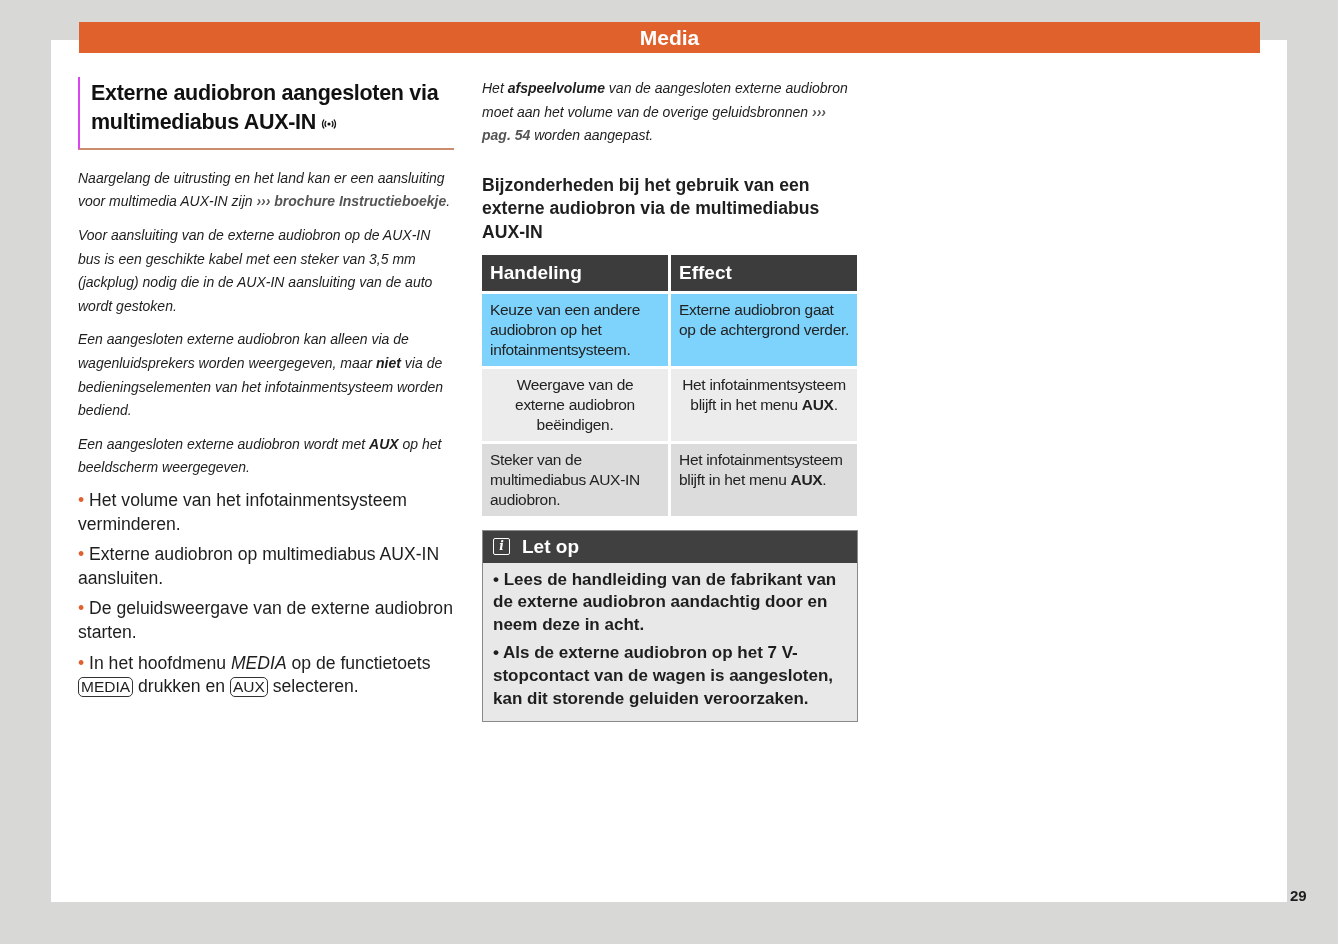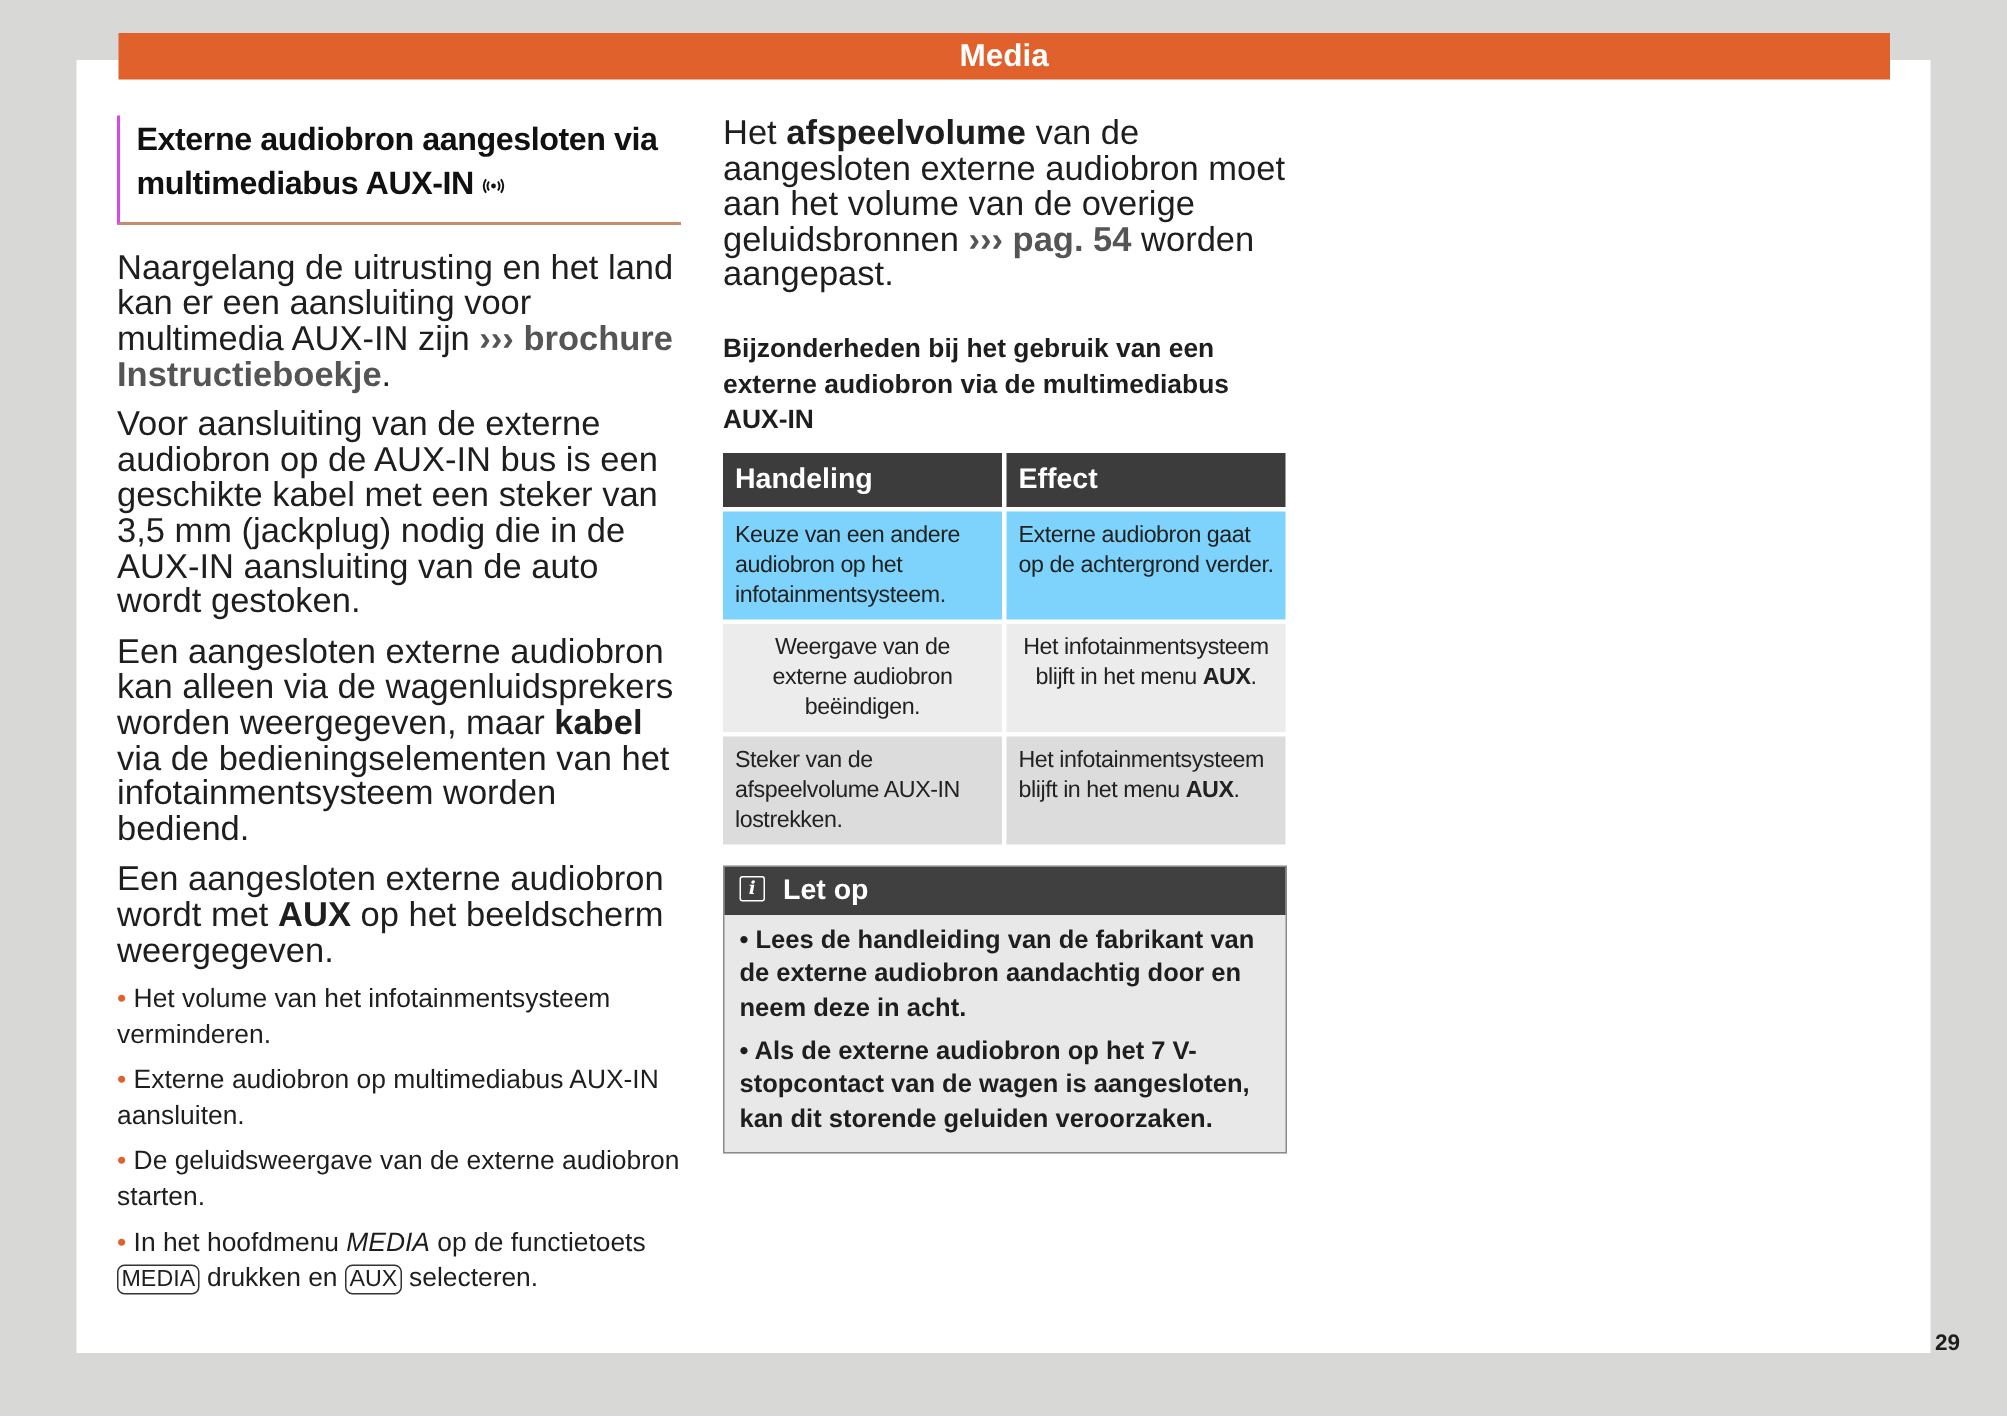--- a/index.html
+++ b/index.html
@@ -27,21 +27,21 @@
 
   .section-title {
     border-left:2px solid #d946ef;
     border-bottom:2px solid #c98d6e;
     padding:2px 0 10px 11px;
     font-size:21.5px; font-weight:bold; line-height:29px; color:#111;
     letter-spacing:-0.3px;
   }
   .aux-icon { display:inline-block; vertical-align:middle; margin-left:4px; }
 
-  p { margin:0; font-size:23px; line-height:23.6px; }
+  p { margin:0; font-size:14px; line-height:23.6px;font-style:italic; }
   .para { margin-top:10px; }
   .first-para { margin-top:17px; }
   .link { color:#555; font-weight:bold; }
   .sub-heading { font-size:17.6px; font-weight:bold; line-height:23.6px; margin-top:23px; }
   .bullet-item { margin-top:6px; font-size:17.6px; line-height:23.6px; }
   .bullet-dot { color:#e0612b; }
   .key {
     display:inline-block; border:1px solid #333; border-radius:5px;
     padding:0 2px; font-size:15.5px; line-height:18px;
   }
@@ -95,21 +95,21 @@
         </svg></span>
   </div>
 
   <p class="first-para">
     <span>Naargelang de uitrusting en het land kan er een aansluiting voor multimedia AUX-IN zijn </span><span class="link"><span>›››</span> <span>brochure Instructieboekje</span></span><span>.</span>
   </p>
 
   <p class="para">Voor aansluiting van de externe audiobron op de AUX-IN bus is een geschikte kabel met een steker van 3,5 mm (jackplug) nodig die in de AUX-IN aansluiting van de auto wordt gestoken.</p>
 
   <p class="para">
-    <span>Een aangesloten externe audiobron kan alleen via de wagenluidsprekers worden weergegeven, maar </span><b>kabel</b><span> via de bedieningselementen van het infotainmentsysteem worden bediend.</span>
+    <span>Een aangesloten externe audiobron kan alleen via de wagenluidsprekers worden weergegeven, maar </span><b>niet</b><span> via de bedieningselementen van het infotainmentsysteem worden bediend.</span>
   </p>
 
   <p class="para">
     <span>Een aangesloten externe audiobron wordt met </span><b>AUX</b><span> op het beeldscherm weergegeven.</span>
   </p>
 
 
   <div class="bullet-item" style="margin-top:9px">
     <span class="bullet-dot">•</span>
     <span>Het volume van het infotainmentsysteem verminderen.</span>
@@ -145,21 +145,21 @@
     <tbody>
       <tr class="r0">
         <td class="c0">Keuze van een andere audiobron op het infotainmentsysteem.</td>
         <td><span>Externe audiobron gaat op de achtergrond verder.</span></td>
       </tr>
       <tr class="r1">
         <td class="c0">Weergave van de externe audiobron beëindigen.</td>
         <td><span>Het infotainmentsysteem blijft in het menu </span><b>AUX</b><span>.</span></td>
       </tr>
       <tr class="r2">
-        <td class="c0">Steker van de afspeelvolume AUX-IN lostrekken.</td>
+        <td class="c0">Steker van de multimediabus AUX-IN audiobron.</td>
         <td><span>Het infotainmentsysteem blijft in het menu </span><b>AUX</b><span>.</span></td>
       </tr>
     </tbody>
   </table>
 
   <div class="note-box">
     <div class="note-header">
       <span class="info-icon">i</span><span>Let op</span>
     </div>
     <div class="note-body">

